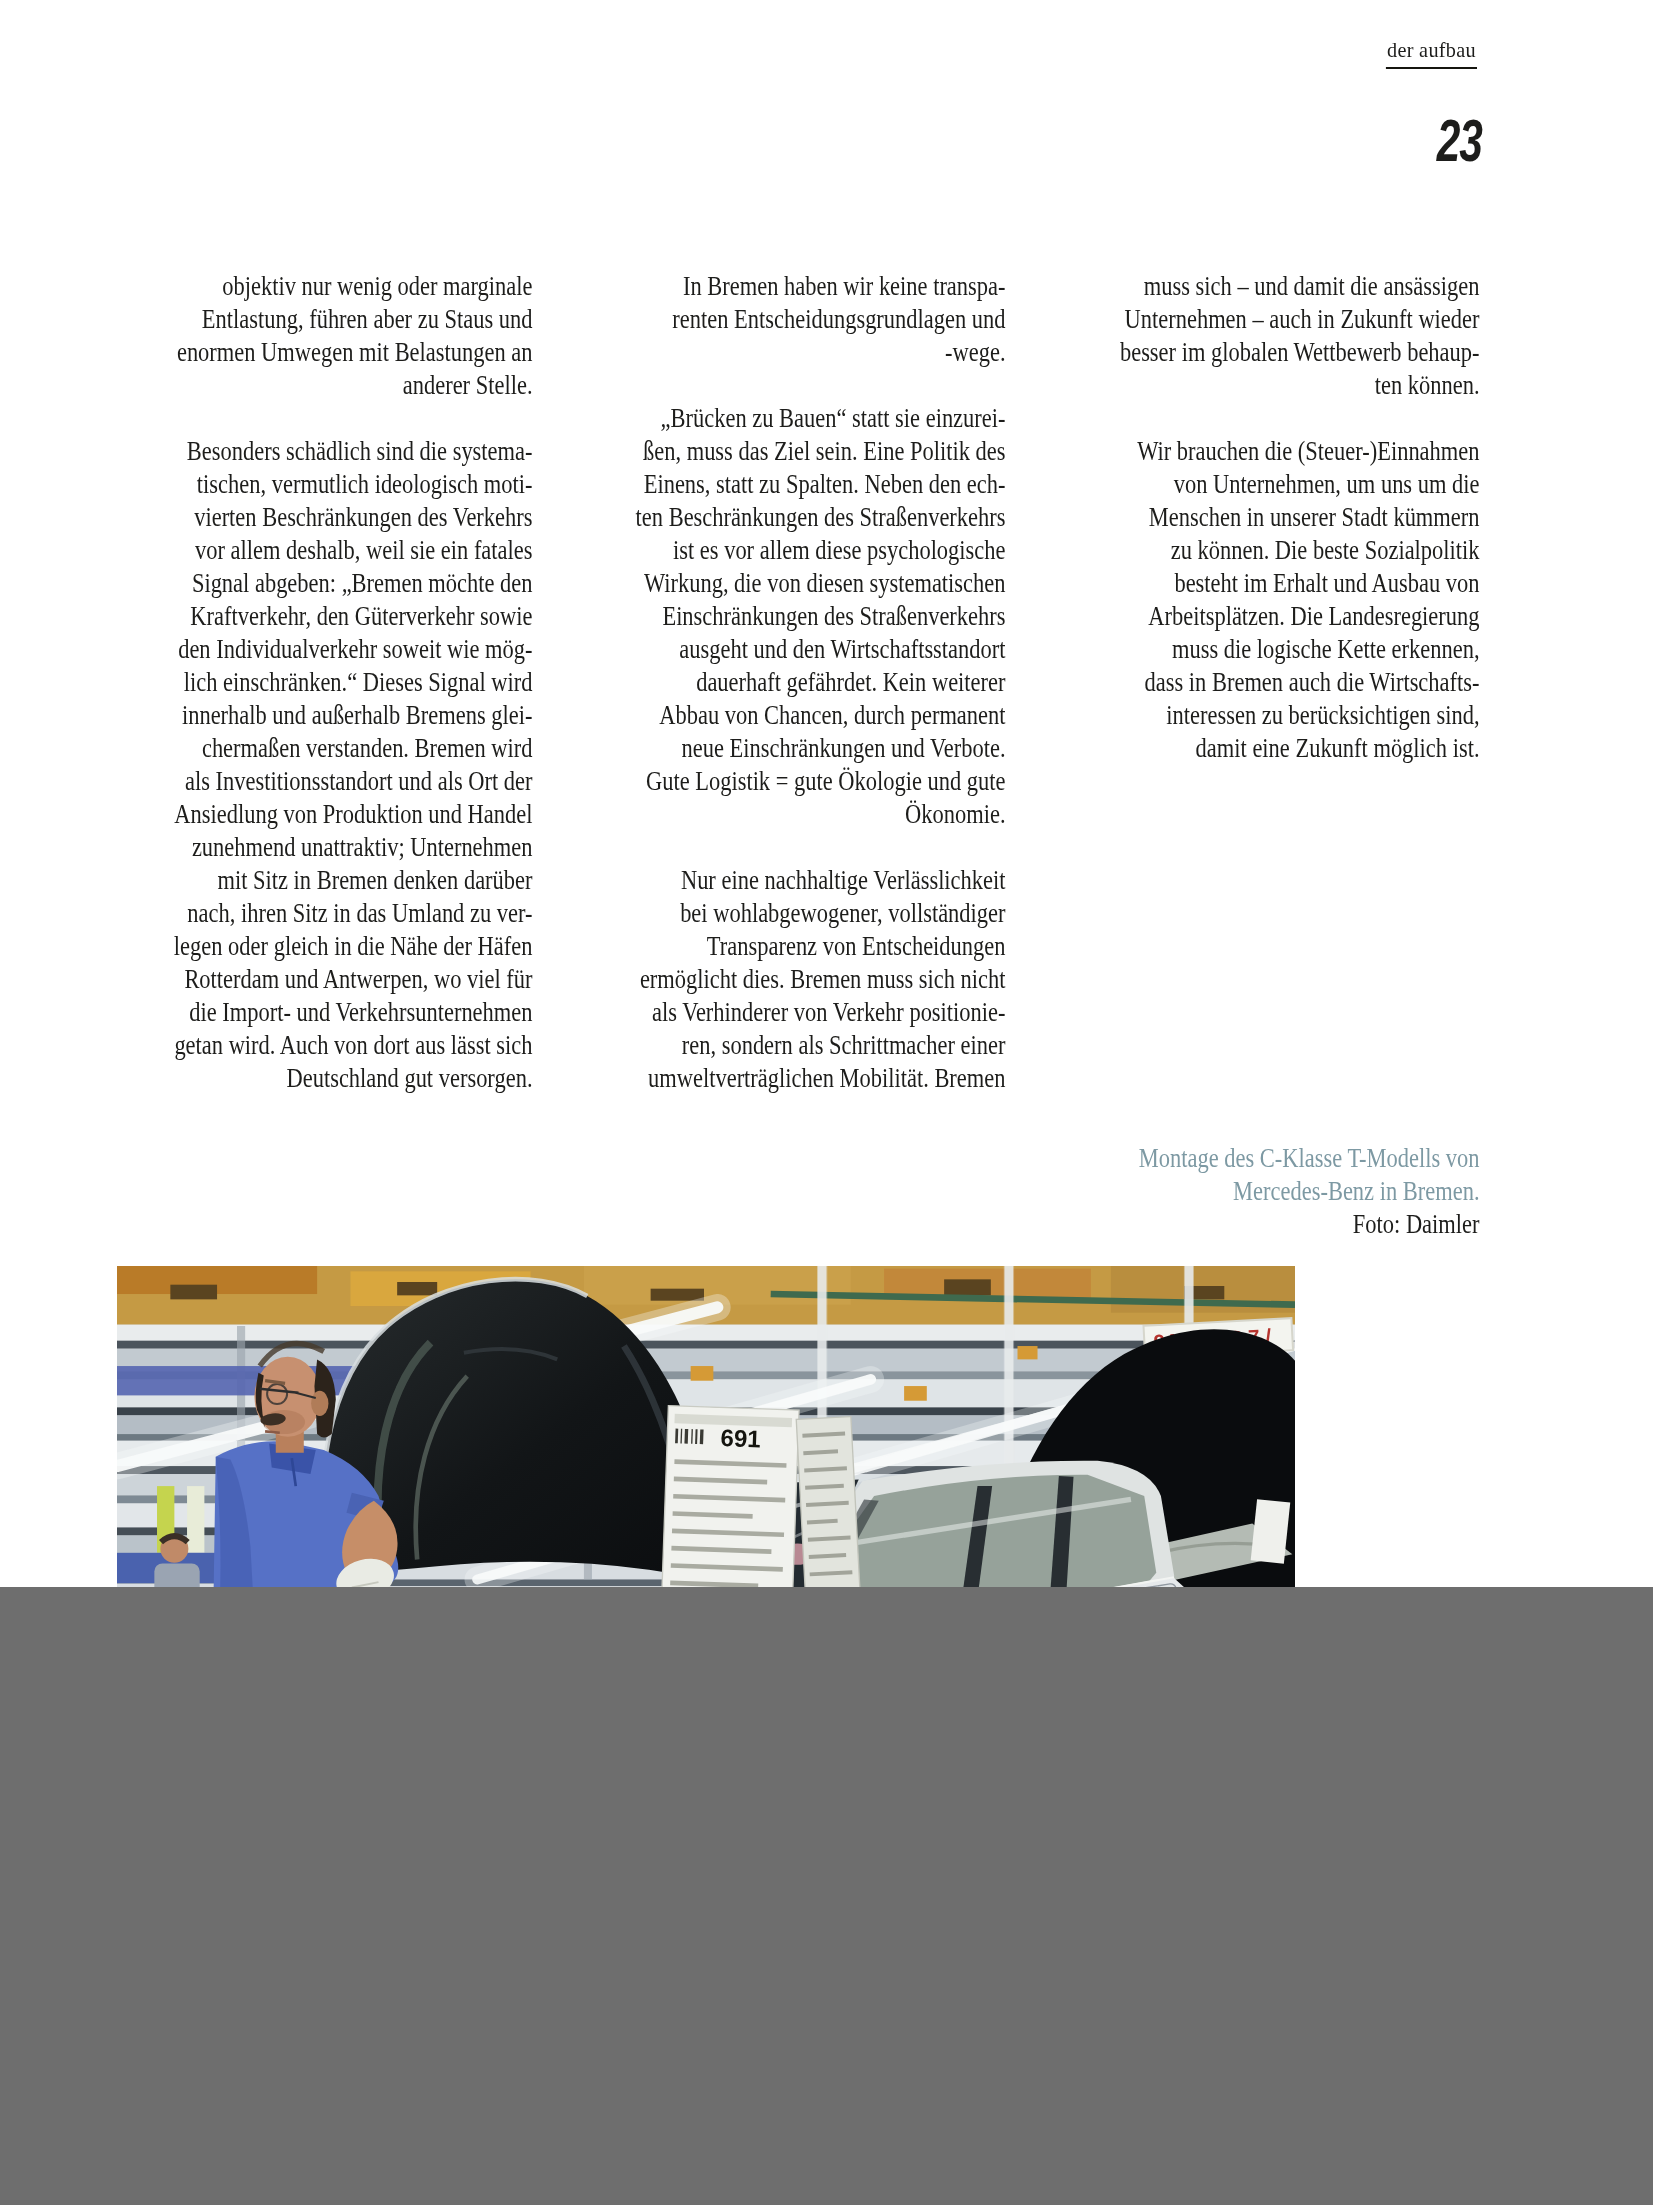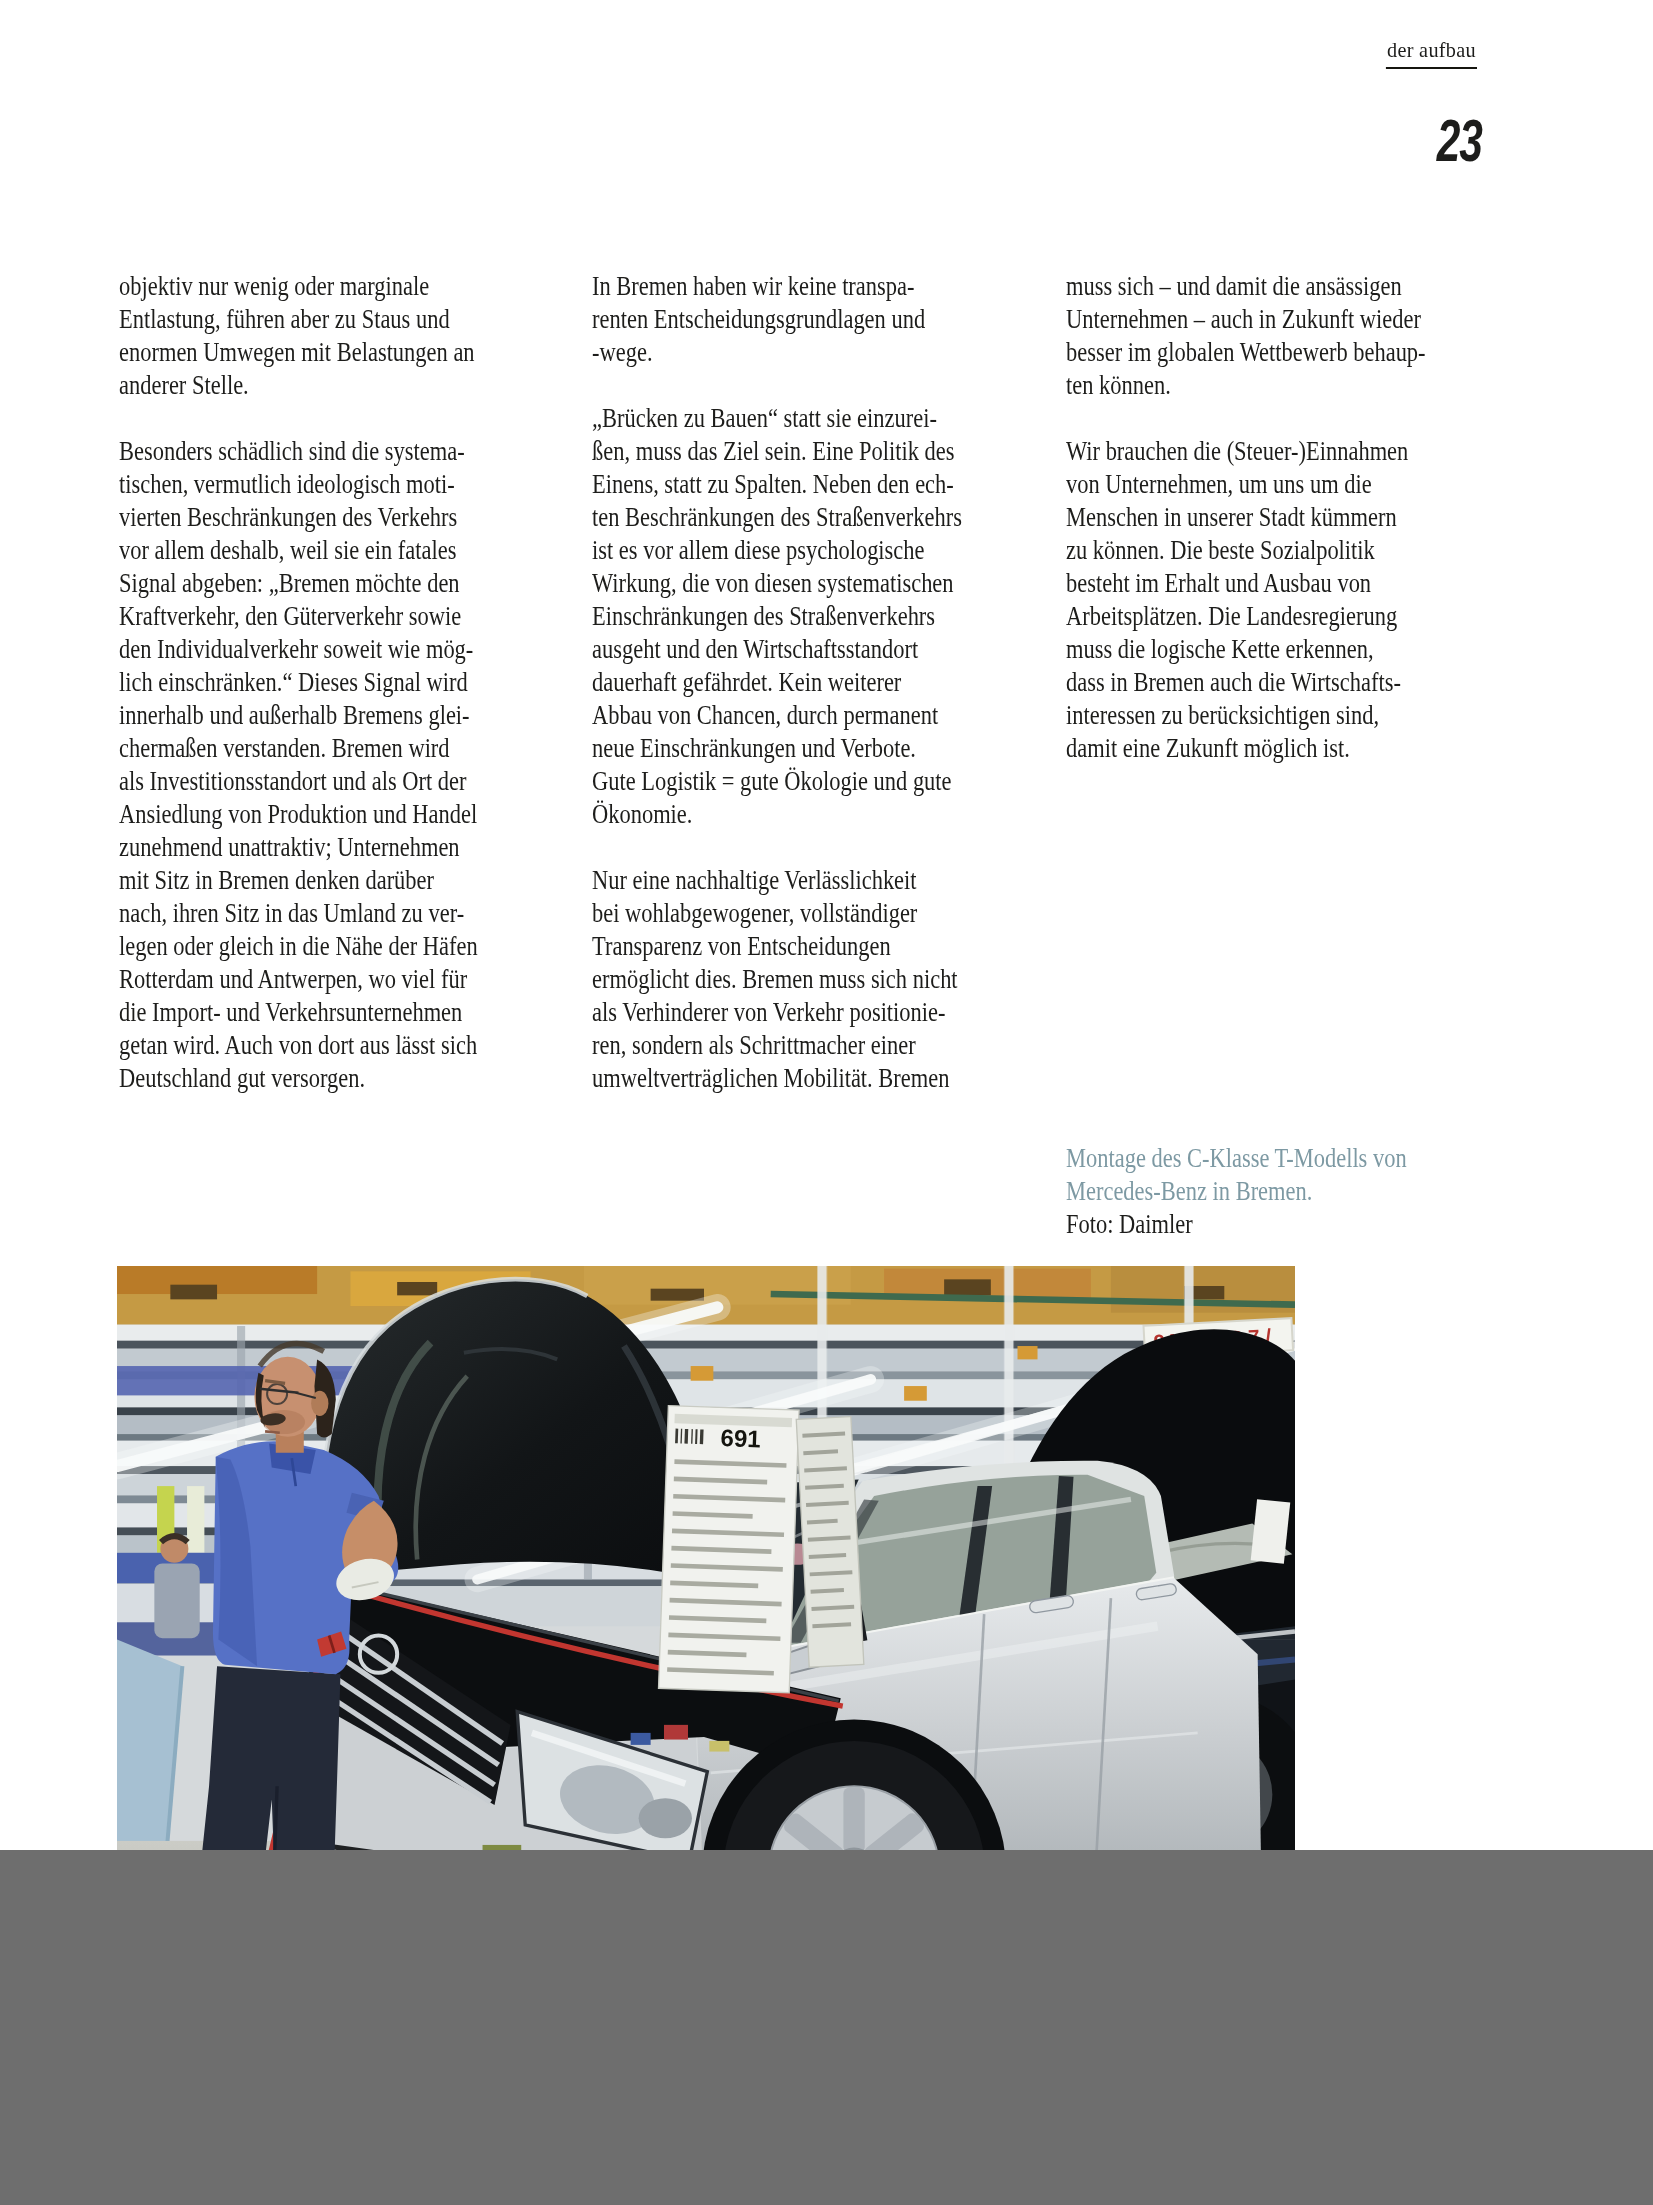--- a/index.html
+++ b/index.html
@@ -1,17 +1,17 @@
 <!DOCTYPE html>
 <html style="font-size:10.7px"><head>
 <meta charset="utf-8">
 <style>
   html,body{margin:0;padding:0;background:#6e6e6e;}
-  .page{position:relative;width:1654px;height:1850px;background:#ffffff;overflow:hidden;
-        font-family:"Liberation Serif","DejaVu Serif",serif;color:#1d1d1b;}
+  .page{position:relative;width:1654px;height:1587px;background:#ffffff;overflow:hidden;
+        font-family:"Liberation Serif","DejaVu Serif",serif;color:#1d1d1b;text-align:right;}
   .running-header{position:absolute;top:37px;right:177px;font-size:22px;line-height:1.15;
         border-bottom:2px solid #15150f;padding:0 1.3px 4.7px 1.3px;letter-spacing:0.3px;
         transform:scaleX(.92);transform-origin:right top;}
   .pagenum{position:absolute;top:112px;right:172px;font-family:"Liberation Sans","DejaVu Sans",sans-serif;
         font-style:italic;font-weight:700;font-size:59px;line-height:1;letter-spacing:-1.3px;
         transform:scaleX(.72);transform-origin:right top;}
   .col{position:absolute;top:270px;width:497px;font-size:27px;line-height:33px;
         transform:scaleX(.832);transform-origin:left top;}
   .c1{left:119px}.c2{left:592px}.c3{left:1066px}
   .para{margin:0 0 33px 0;white-space:pre-line;}

